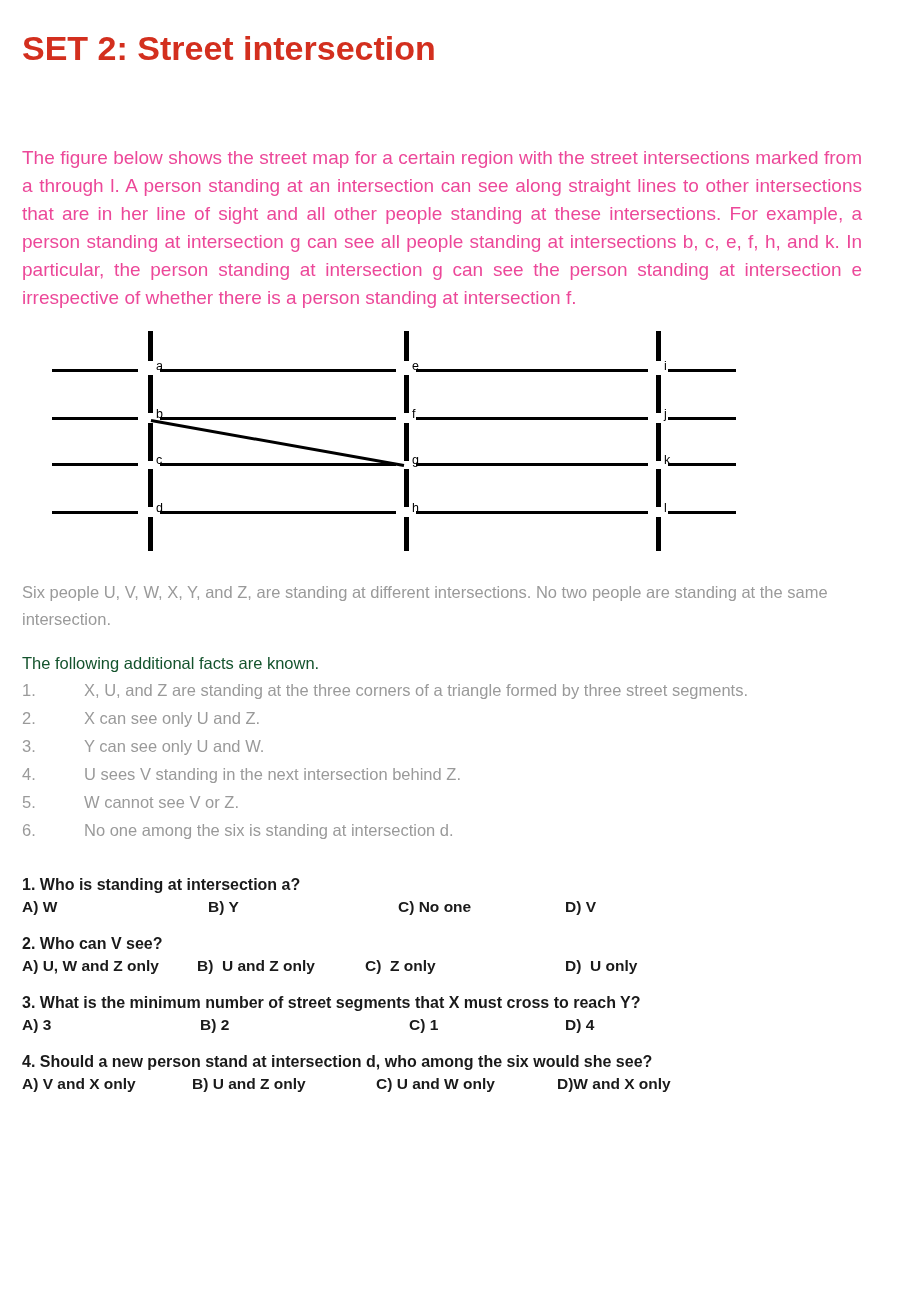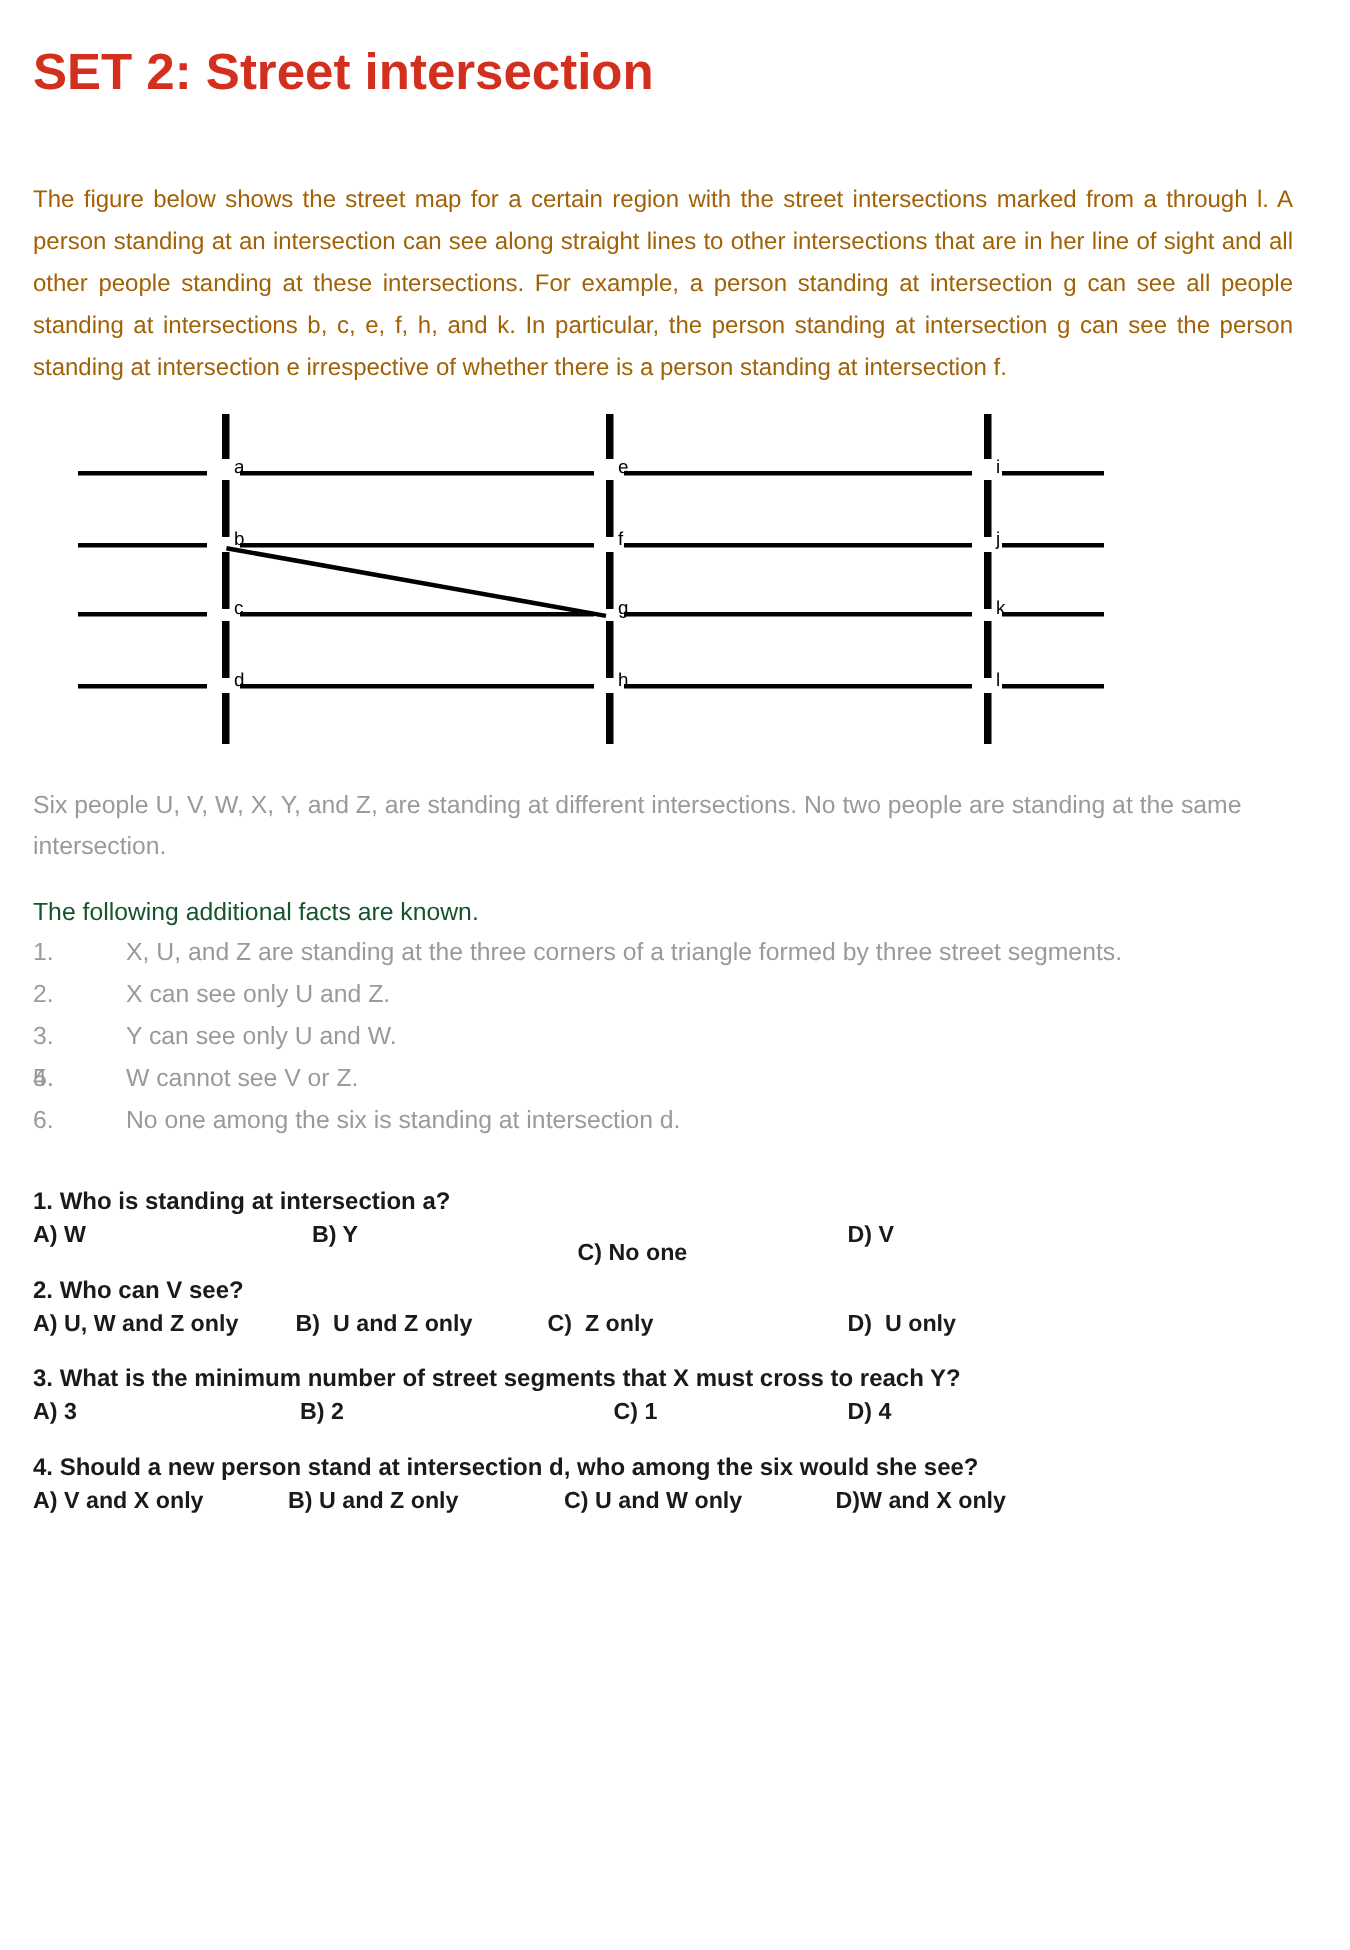--- a/index.html
+++ b/index.html
@@ -24,23 +24,23 @@
   .title {
     color: #d32f1e;
     font-size: 34px;
     font-weight: bold;
     letter-spacing: 0px;
     margin: 0 0 0 0;
     padding-top: 6px;
     line-height: 40px;
   }
   .intro {
-    margin-top: 52px;
-    color: #a16207;
-    font-size: 16px;
+    margin-top: 76px;
+    color: #ec4899;
+    font-size: 19px;
     line-height: 28px;
     text-align: justify;
     width: 840px;
   }
   
   .figure {
     position: relative;
     width: 700px;
     height: 230px;
     margin: 8px 0 0 30px;
@@ -204,39 +204,40 @@
     <li>
       <span class="num">2.</span>
       <span>X can see only U and Z.</span>
     </li>
     <li>
       <span class="num">3.</span>
       <span>Y can see only U and W.</span>
     </li>
     <li>
       <span class="num">4.</span>
+      <span>U sees V standing in the next intersection behind Z.</span>
     </li>
     <li>
       <span class="num">5.</span>
       <span>W cannot see V or Z.</span>
     </li>
     <li>
       <span class="num">6.</span>
       <span>No one among the six is standing at intersection d.</span>
     </li>
   </ol>
 
   <div class="questions">
 
     <div class="q-block">
       <div class="q-text">1. Who is standing at intersection a?</div>
       <div class="q-options">
         <span style="left:0px;">A) W</span>
         <span style="left:186px;">B) Y</span>
-        <span style="left:363px;margin-top:12px;">C) No one</span>
+        <span style="left:376px;">C) No one</span>
         <span style="left:543px;">D) V</span>
       </div>
     </div>
 
     <div class="q-block">
       <div class="q-text">2. Who can V see?</div>
       <div class="q-options">
         <span style="left:0px;">A) U, W and Z only</span>
         <span style="left:175px;">B)  U and Z only</span>
         <span style="left:343px;">C)  Z only</span>

